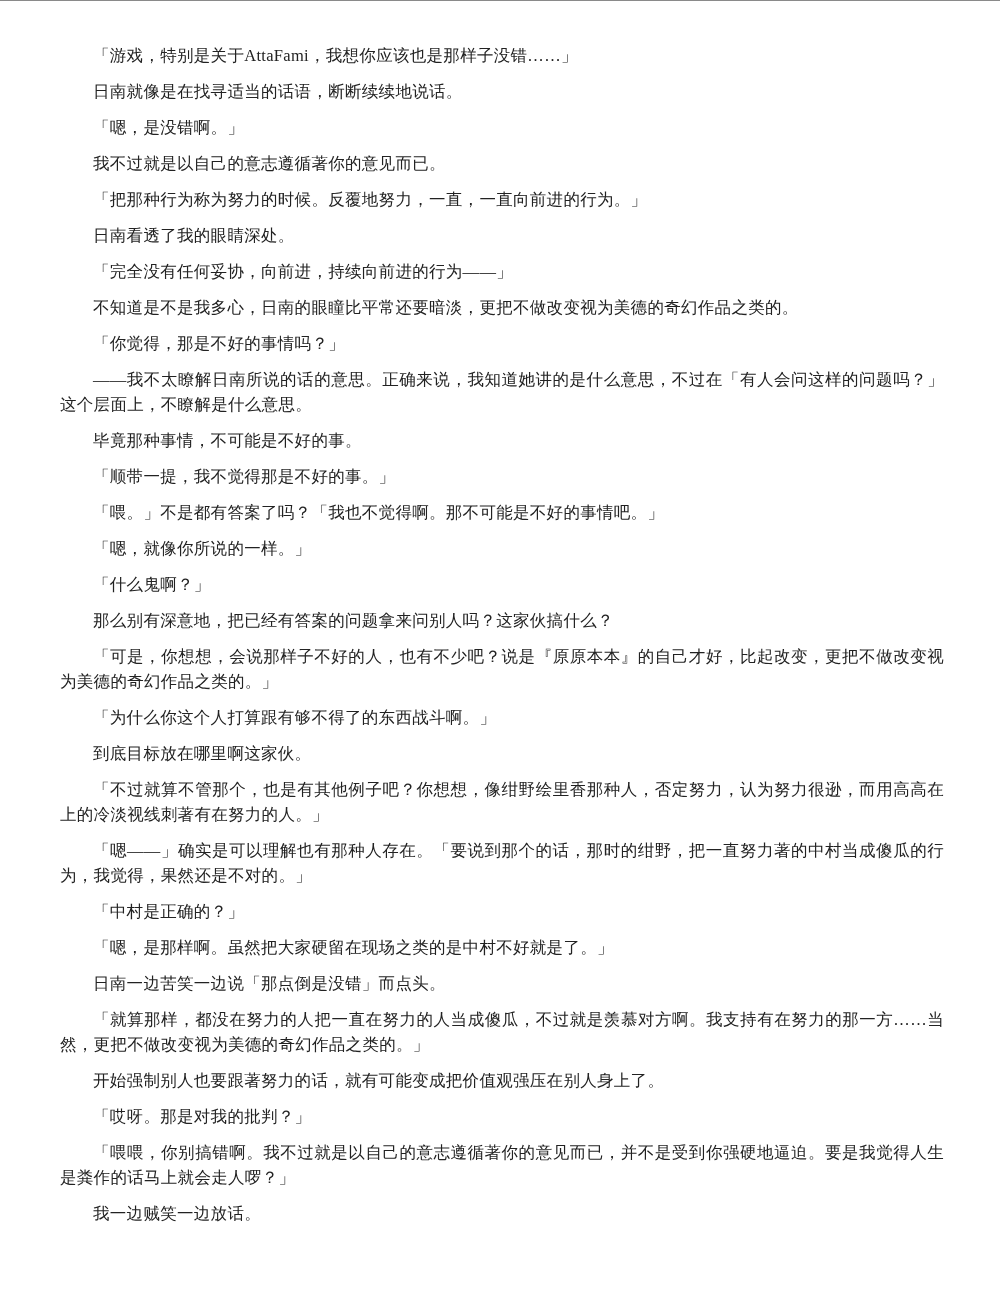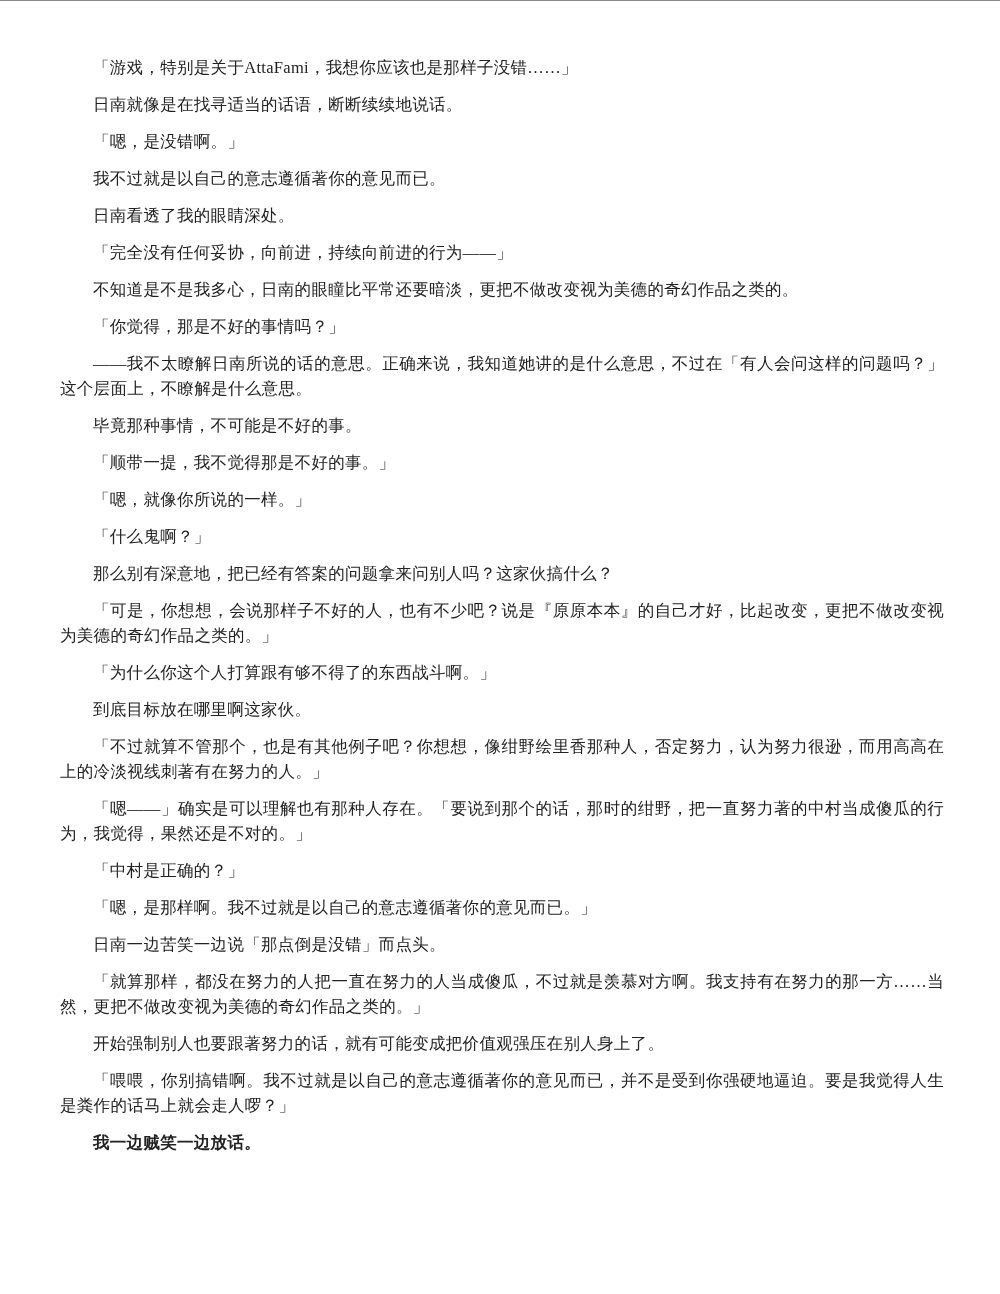--- a/index.html
+++ b/index.html
@@ -14,58 +14,60 @@
     margin: 0 auto;
     background: #ffffff;
     border-top: 1px solid #8a8a8a;
     box-sizing: border-box;
     padding: 42px 56px 40px 60px;
     font-family: "Liberation Serif", "DejaVu Serif", serif;
     color: #222222;
     overflow: hidden;
   }
   .para {
-    margin: 12px 0 11px 0;
+    margin: 0 0 11px 0;
     font-size: 16.5px;
     line-height: 25px;
     text-indent: 2em;
     text-align: justify;
     letter-spacing: 0.3px;
     word-break: break-all;
   }
   .para:last-child {
     margin-bottom: 0;
-    font-weight: bold;
   }
 </style>
 </head>
 <body>
 
 <div class="page" style="background: rgb(255, 255, 255); color: rgb(34, 34, 34);">
   <div class="content">
       <p class="para">「游戏，特别是关于AttaFami，我想你应该也是那样子没错……」</p>
       <p class="para">日南就像是在找寻适当的话语，断断续续地说话。</p>
       <p class="para">「嗯，是没错啊。」</p>
       <p class="para">我不过就是以自己的意志遵循著你的意见而已。</p>
+      <p class="para">「把那种行为称为努力的时候。反覆地努力，一直，一直向前进的行为。」</p>
       <p class="para">日南看透了我的眼睛深处。</p>
       <p class="para">「完全没有任何妥协，向前进，持续向前进的行为——」</p>
       <p class="para">不知道是不是我多心，日南的眼瞳比平常还要暗淡，更把不做改变视为美德的奇幻作品之类的。</p>
       <p class="para">「你觉得，那是不好的事情吗？」</p>
       <p class="para">——我不太瞭解日南所说的话的意思。正确来说，我知道她讲的是什么意思，不过在「有人会问这样的问题吗？」这个层面上，不瞭解是什么意思。</p>
       <p class="para">毕竟那种事情，不可能是不好的事。</p>
       <p class="para">「顺带一提，我不觉得那是不好的事。」</p>
+      <p class="para">「喂。」不是都有答案了吗？「我也不觉得啊。那不可能是不好的事情吧。」</p>
       <p class="para">「嗯，就像你所说的一样。」</p>
       <p class="para">「什么鬼啊？」</p>
       <p class="para">那么别有深意地，把已经有答案的问题拿来问别人吗？这家伙搞什么？</p>
       <p class="para">「可是，你想想，会说那样子不好的人，也有不少吧？说是『原原本本』的自己才好，比起改变，更把不做改变视为美德的奇幻作品之类的。」</p>
       <p class="para">「为什么你这个人打算跟有够不得了的东西战斗啊。」</p>
       <p class="para">到底目标放在哪里啊这家伙。</p>
       <p class="para">「不过就算不管那个，也是有其他例子吧？你想想，像绀野绘里香那种人，否定努力，认为努力很逊，而用高高在上的冷淡视线刺著有在努力的人。」</p>
       <p class="para">「嗯——」确实是可以理解也有那种人存在。「要说到那个的话，那时的绀野，把一直努力著的中村当成傻瓜的行为，我觉得，果然还是不对的。」</p>
       <p class="para">「中村是正确的？」</p>
-      <p class="para">「嗯，是那样啊。我不过就是以自己的意志遵循著你的意见而已。」</p>
+      <p class="para">「嗯，是那样啊。虽然把大家硬留在现场之类的是中村不好就是了。」</p>
       <p class="para">日南一边苦笑一边说「那点倒是没错」而点头。</p>
       <p class="para">「就算那样，都没在努力的人把一直在努力的人当成傻瓜，不过就是羡慕对方啊。我支持有在努力的那一方……当然，更把不做改变视为美德的奇幻作品之类的。」</p>
       <p class="para">开始强制别人也要跟著努力的话，就有可能变成把价值观强压在别人身上了。</p>
+      <p class="para">「哎呀。那是对我的批判？」</p>
       <p class="para">「喂喂，你别搞错啊。我不过就是以自己的意志遵循著你的意见而已，并不是受到你强硬地逼迫。要是我觉得人生是粪作的话马上就会走人啰？」</p>
       <p class="para">我一边贼笑一边放话。</p>
     </div>
 </div>
 
 </body></html>

